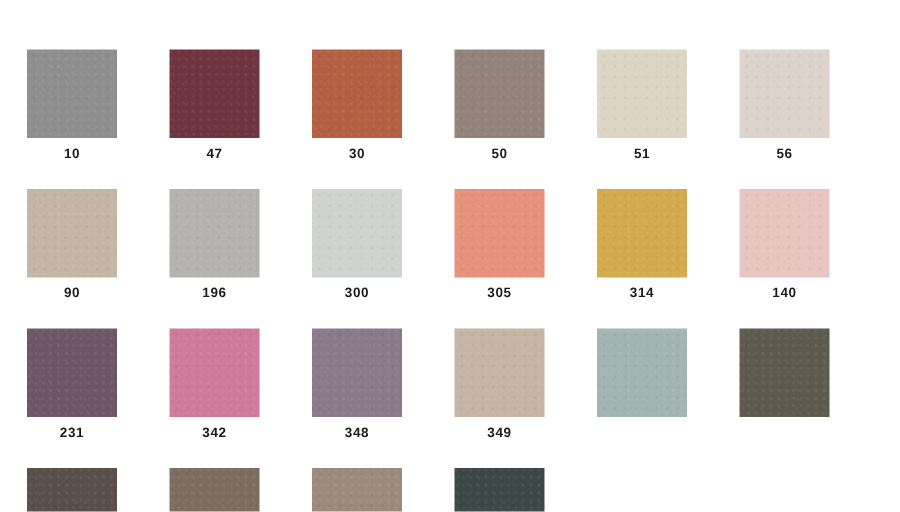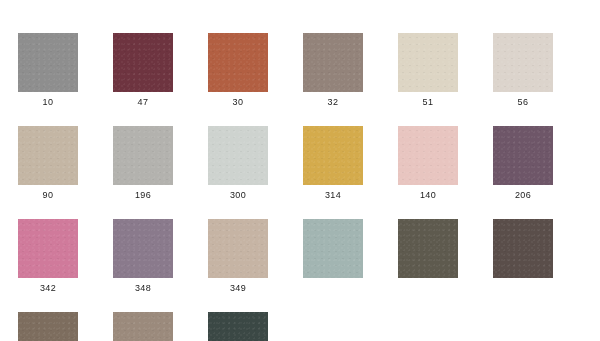--- a/index.html
+++ b/index.html
@@ -45,21 +45,21 @@
     background-color: #cccccc;
     background-image:
       radial-gradient(circle at 22% 28%, rgba(255,255,255,0.055) 0 1px, transparent 1px),
       radial-gradient(circle at 72% 63%, rgba(0,0,0,0.045) 0 1px, transparent 1px),
       radial-gradient(circle at 48% 85%, rgba(255,255,255,0.04) 0 1px, transparent 1px);
     background-size: 5px 5px, 7px 7px, 6px 6px;
   }
   .swatch-label {
     margin-top: 5px;
     font-size: 9px;
-    font-weight: normal;
+    font-weight: bold;
     letter-spacing: 0.4px;
     color: #1b1b1b;
     line-height: 11px;
     text-align: center;
     user-select: none;
   }
 </style>
 </head>
 <body>
 
@@ -72,21 +72,21 @@
       <div class="swatch-cell">
         <div class="swatch-chip" style="background-color: rgb(110, 52, 64);"></div>
         <div class="swatch-label">47</div>
       </div>
       <div class="swatch-cell">
         <div class="swatch-chip" style="background-color: rgb(178, 95, 66);"></div>
         <div class="swatch-label">30</div>
       </div>
       <div class="swatch-cell">
         <div class="swatch-chip" style="background-color: rgb(147, 131, 122);"></div>
-        <div class="swatch-label">32</div>
+        <div class="swatch-label">50</div>
       </div>
       <div class="swatch-cell">
         <div class="swatch-chip" style="background-color: rgb(221, 213, 196);"></div>
         <div class="swatch-label">51</div>
       </div>
       <div class="swatch-cell">
         <div class="swatch-chip" style="background-color: rgb(220, 212, 204);"></div>
         <div class="swatch-label">56</div>
       </div>
       <div class="swatch-cell">
@@ -95,30 +95,34 @@
       </div>
       <div class="swatch-cell">
         <div class="swatch-chip" style="background-color: rgb(179, 178, 174);"></div>
         <div class="swatch-label">196</div>
       </div>
       <div class="swatch-cell">
         <div class="swatch-chip" style="background-color: rgb(206, 211, 207);"></div>
         <div class="swatch-label">300</div>
       </div>
       <div class="swatch-cell">
+        <div class="swatch-chip" style="background-color: rgb(229, 145, 124);"></div>
+        <div class="swatch-label">305</div>
+      </div>
+      <div class="swatch-cell">
         <div class="swatch-chip" style="background-color: rgb(212, 171, 76);"></div>
         <div class="swatch-label">314</div>
       </div>
       <div class="swatch-cell">
         <div class="swatch-chip" style="background-color: rgb(232, 197, 192);"></div>
         <div class="swatch-label">140</div>
       </div>
       <div class="swatch-cell">
         <div class="swatch-chip" style="background-color: rgb(110, 86, 104);"></div>
-        <div class="swatch-label">206</div>
+        <div class="swatch-label">231</div>
       </div>
       <div class="swatch-cell">
         <div class="swatch-chip" style="background-color: rgb(208, 122, 155);"></div>
         <div class="swatch-label">342</div>
       </div>
       <div class="swatch-cell">
         <div class="swatch-chip" style="background-color: rgb(138, 122, 140);"></div>
         <div class="swatch-label">348</div>
       </div>
       <div class="swatch-cell">

